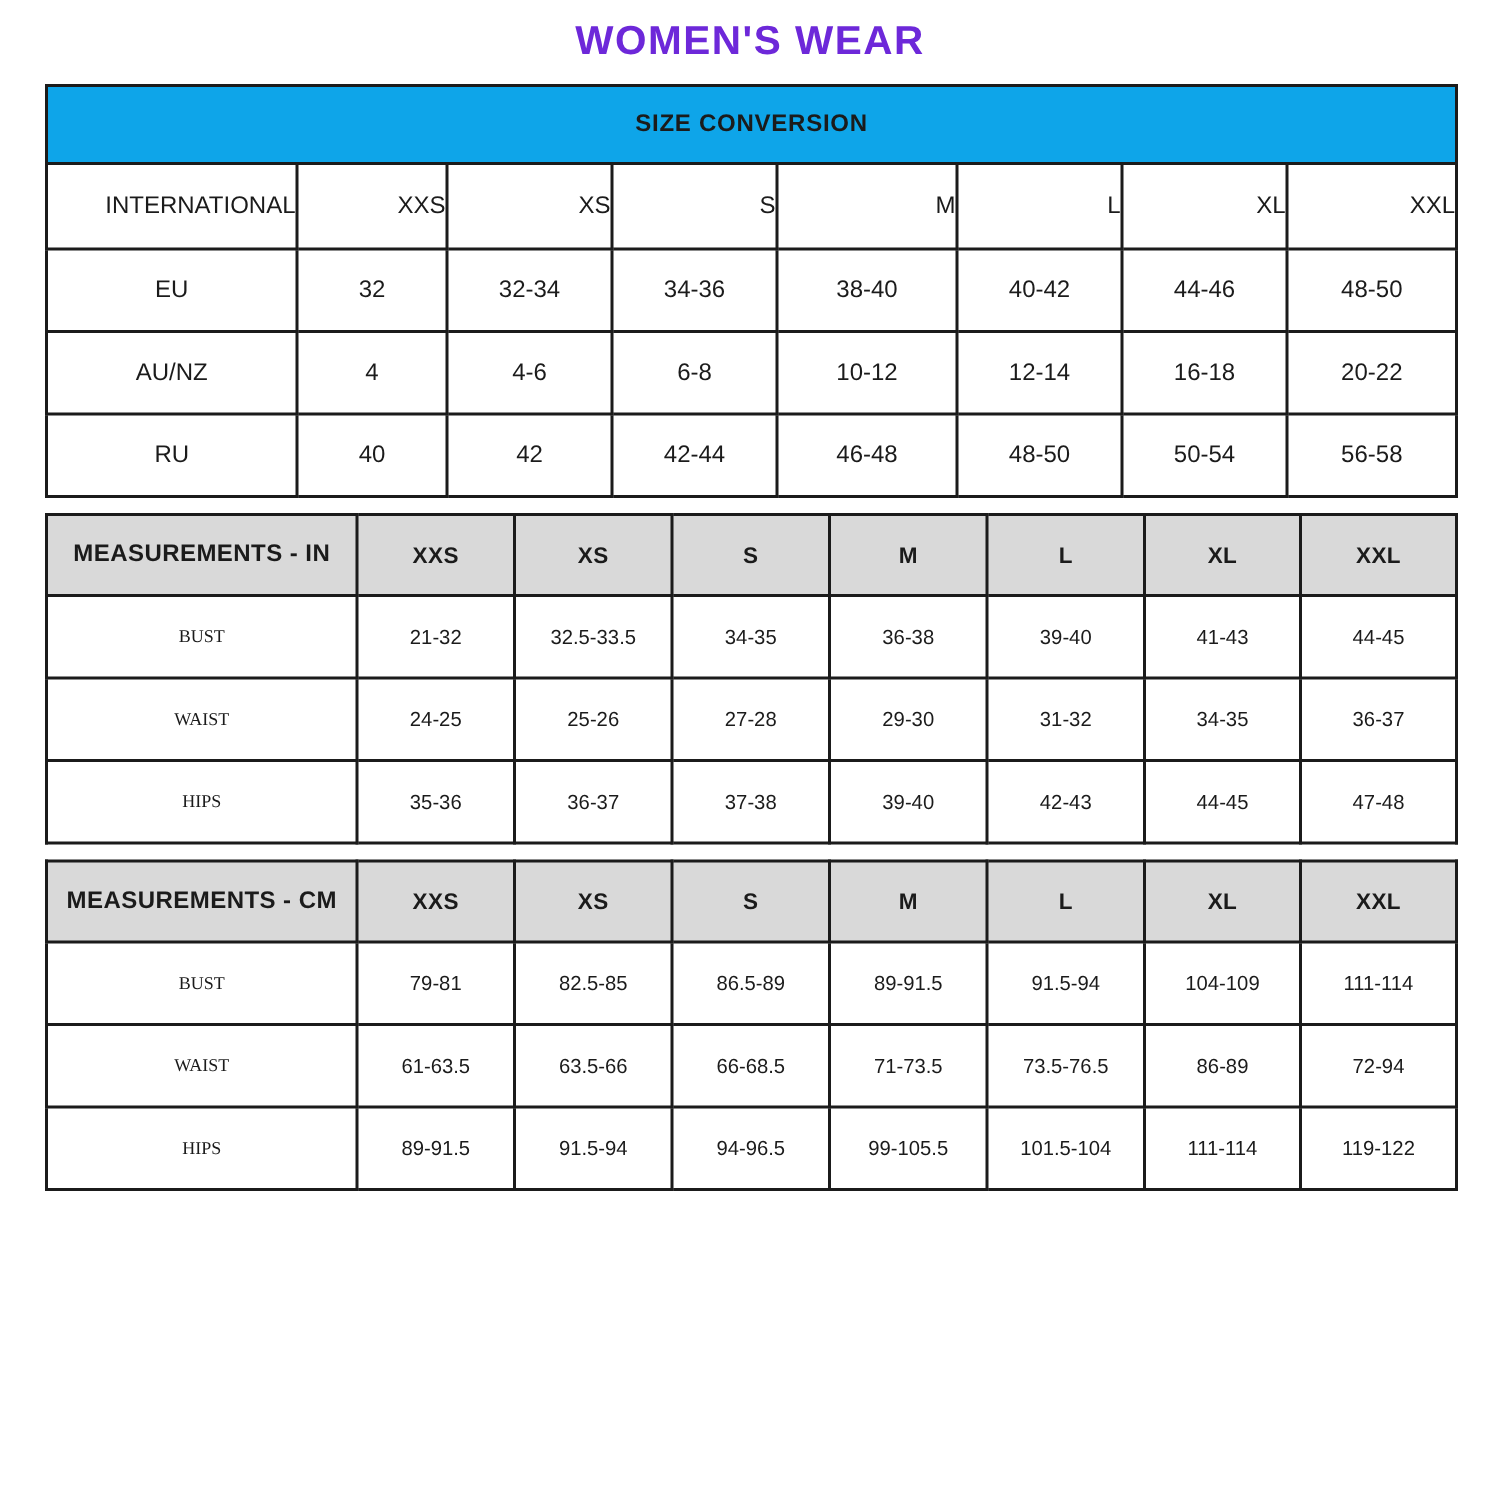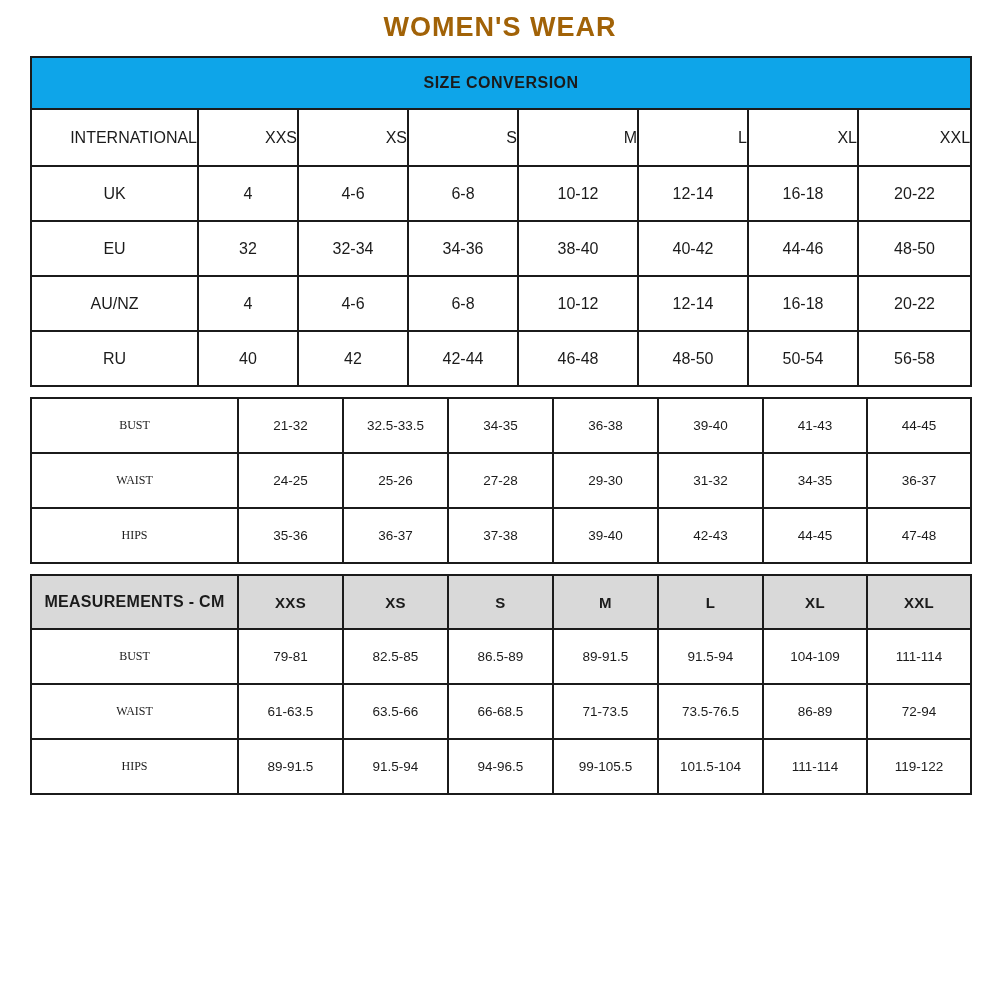--- a/index.html
+++ b/index.html
@@ -15,21 +15,21 @@
     width: 940px;
     margin: 0 auto;
     padding-top: 12px;
   }
   .page-title {
     text-align: center;
     font-size: 27px;
     font-weight: 700;
     letter-spacing: 1px;
     margin: 0 0 13px 0;
-    color: #a16207;
+    color: #6d28d9;
   }
   table {
     width: 940px;
     border-collapse: collapse;
     table-layout: fixed;
   }
   td, th {
     border: 2px solid #1b1b1b;
     text-align: center;
     vertical-align: middle;
@@ -85,30 +85,20 @@
         <td>INTERNATIONAL</td>
         <td>XXS</td>
         <td>XS</td>
         <td>S</td>
         <td>M</td>
         <td>L</td>
         <td>XL</td>
         <td>XXL</td>
       </tr>
       <tr class="data-row">
-        <td>UK</td>
-        <td>4</td>
-        <td>4-6</td>
-        <td>6-8</td>
-        <td>10-12</td>
-        <td>12-14</td>
-        <td>16-18</td>
-        <td>20-22</td>
-      </tr>
-      <tr class="data-row">
         <td>EU</td>
         <td>32</td>
         <td>32-34</td>
         <td>34-36</td>
         <td>38-40</td>
         <td>40-42</td>
         <td>44-46</td>
         <td>48-50</td>
       </tr>
       <tr class="data-row">
@@ -139,20 +129,30 @@
       <col style="width:207px">
         <col style="width:105px">
         <col style="width:105px">
         <col style="width:105px">
       <col style="width:105px">
         <col style="width:105px">
         <col style="width:104px">
         <col style="width:104px">
     </colgroup>
     <tbody>
+      <tr class="head-row">
+        <td class="lbl">MEASUREMENTS - IN</td>
+        <td>XXS</td>
+        <td>XS</td>
+        <td>S</td>
+        <td>M</td>
+        <td>L</td>
+        <td>XL</td>
+        <td>XXL</td>
+      </tr>
       <tr class="data-row">
         <td class="lbl">BUST</td>
         <td>21-32</td>
         <td>32.5-33.5</td>
         <td>34-35</td>
         <td>36-38</td>
         <td>39-40</td>
         <td>41-43</td>
         <td>44-45</td>
       </tr>

